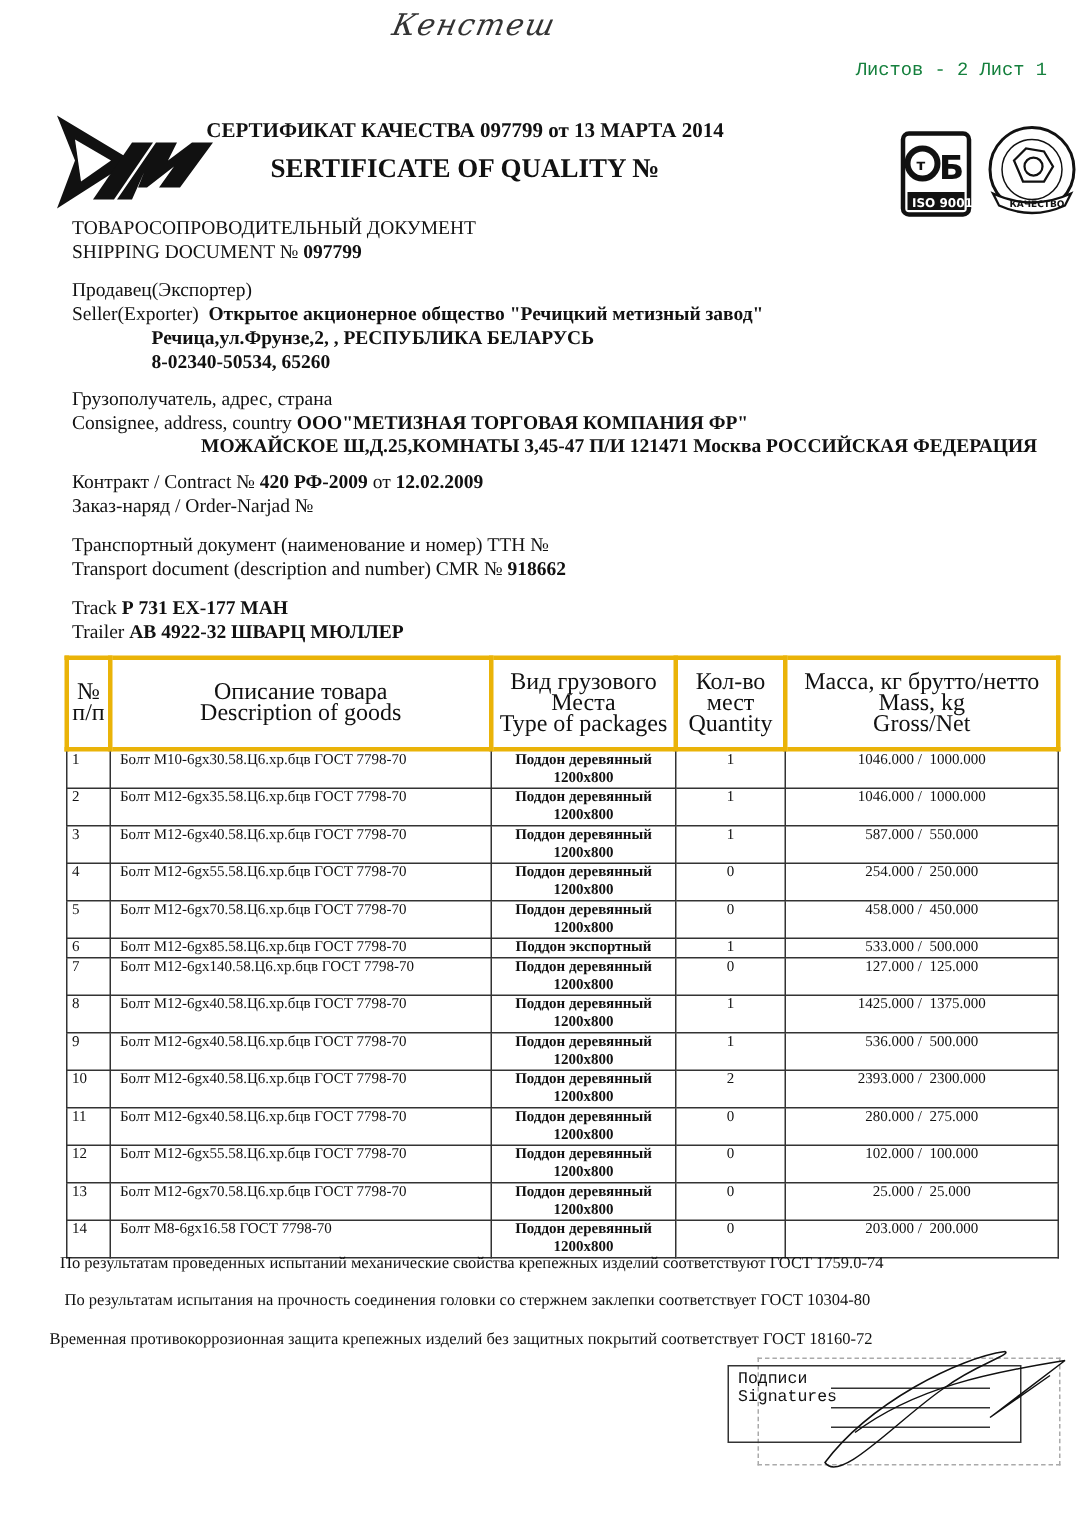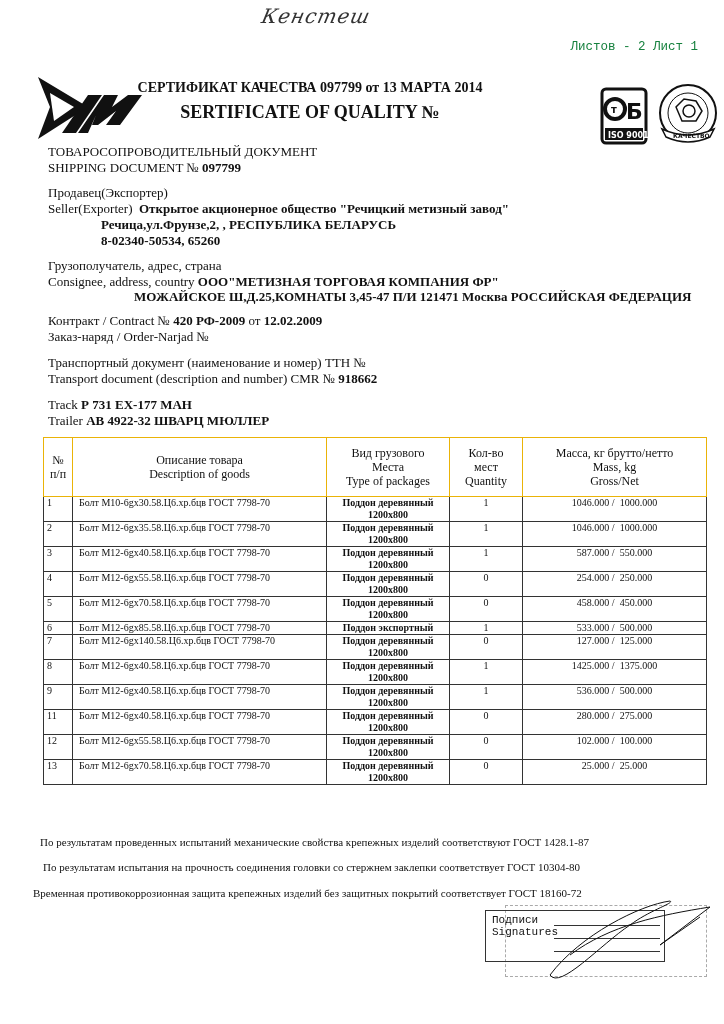--- a/index.html
+++ b/index.html
@@ -10,32 +10,32 @@
                  font-size: 20px; letter-spacing: 1px; color: #333; transform: skewX(-12deg); }
   .sheet-info { right: 26px; top: 40px; font-family: "Liberation Mono", monospace; font-size: 12.5px; color: #15803d; }
   .logo { left: 36px; top: 75px; width: 110px; height: 66px; }
   .title-ru { left: 0; width: 580px; top: 80px; text-align: center; font-weight: bold; font-size: 14px; padding-left: 40px; box-sizing: border-box; }
   .title-en { left: 0; width: 580px; top: 102px; text-align: center; font-weight: bold; font-size: 18px; padding-left: 40px; box-sizing: border-box; }
   .badges { left: 600px; top: 83px; width: 120px; height: 70px; }
   .txt { font-size: 13px; line-height: 16px; white-space: nowrap; }
   .b { font-weight: bold; }
   table.goods { position: absolute; left: 43px; top: 437px; width: 664px; border-collapse: collapse;
                 font-size: 10px; }
-  table.goods th { font-weight: normal; font-size: 12px; line-height: 14px; border: 1px solid #eab308;
+  table.goods th { font-weight: normal; font-size: 16px; line-height: 14px; border: 3px solid #eab308;
                    padding: 4px 2px; height: 50px; vertical-align: middle; }
   table.goods td { border: 1px solid #333; padding: 0 3px; vertical-align: top; line-height: 12px; }
   table.goods td.num { width: 22px; }
   table.goods td.desc { width: 244px; padding-left: 6px; }
   table.goods td.pkg { width: 116px; text-align: center; font-weight: bold; font-size: 10px; }
   table.goods td.qty { width: 66px; text-align: center; }
   table.goods td.mass { text-align: center; white-space: pre; }
   tr.r2 td { height: 23px; }
   tr.r1 td { height: 11px; }
   .notes { left: 40px; font-size: 11px; white-space: nowrap; }
-  .sig-box { left: 485px; top: 910px; width: 180px; height: 52px; border: 1px solid #333;
+  .sig-box { left: 485px; top: 910px; width: 196px; height: 52px; border: 1px solid #333;
              font-family: "Liberation Mono", monospace; font-size: 11px; padding: 3px 6px; box-sizing: border-box; }
   .sig-line { position: absolute; left: 68px; height: 0; border-top: 1px solid #333; width: 106px; }
   .stamp { left: 505px; top: 905px; width: 200px; height: 70px; border: 1px dashed #aaa; }
   .sig-scribble { left: 540px; top: 895px; width: 180px; height: 90px; }
 </style>
 </head>
 <body>
 
 <div class="abs handwriting">Кенстеш</div>
 <div class="abs sheet-info">Листов - 2 Лист 1</div>
@@ -206,20 +206,30 @@
         <td class="num">9</td>
         <td class="desc">Болт М12-6gx40.58.Ц6.хр.бцв ГОСТ 7798-70</td>
         <td class="pkg">
           <div>Поддон деревянный</div>
           <div>1200x800</div>
         </td>
         <td class="qty">1</td>
         <td class="mass"><span>536.000</span><span> /  </span><span>500.000</span></td>
       </tr>
       <tr class="r2">
+        <td class="num">10</td>
+        <td class="desc">Болт М12-6gx40.58.Ц6.хр.бцв ГОСТ 7798-70</td>
+        <td class="pkg">
+          <div>Поддон деревянный</div>
+          <div>1200x800</div>
+        </td>
+        <td class="qty">2</td>
+        <td class="mass"><span>2393.000</span><span> /  </span><span>2300.000</span></td>
+      </tr>
+      <tr class="r2">
         <td class="num">11</td>
         <td class="desc">Болт М12-6gx40.58.Ц6.хр.бцв ГОСТ 7798-70</td>
         <td class="pkg">
           <div>Поддон деревянный</div>
           <div>1200x800</div>
         </td>
         <td class="qty">0</td>
         <td class="mass"><span>280.000</span><span> /  </span><span>275.000</span></td>
       </tr>
       <tr class="r2">
@@ -235,24 +245,34 @@
       <tr class="r2">
         <td class="num">13</td>
         <td class="desc">Болт М12-6gx70.58.Ц6.хр.бцв ГОСТ 7798-70</td>
         <td class="pkg">
           <div>Поддон деревянный</div>
           <div>1200x800</div>
         </td>
         <td class="qty">0</td>
         <td class="mass"><span>25.000</span><span> /  </span><span>25.000</span></td>
       </tr>
+      <tr class="r2">
+        <td class="num">14</td>
+        <td class="desc">Болт М8-6gx16.58 ГОСТ 7798-70</td>
+        <td class="pkg">
+          <div>Поддон деревянный</div>
+          <div>1200x800</div>
+        </td>
+        <td class="qty">0</td>
+        <td class="mass"><span>203.000</span><span> /  </span><span>200.000</span></td>
+      </tr>
     </tbody>
 </table>
 
-<div class="abs notes" style="top:836px;">По результатам проведенных испытаний механические свойства крепежных изделий соответствуют ГОСТ 1428.1-87</div>
+<div class="abs notes" style="top:836px;">По результатам проведенных испытаний механические свойства крепежных изделий соответствуют ГОСТ 1759.0-74</div>
 <div class="abs notes" style="top:861px; left:43px;">По результатам испытания на прочность соединения головки со стержнем заклепки соответствует ГОСТ 10304-80</div>
 <div class="abs notes" style="top:887px; left:33px;">Временная противокоррозионная защита крепежных изделий без защитных покрытий соответствует ГОСТ 18160-72</div>
 
 <div class="abs stamp"></div>
 <div class="abs sig-box">
   <div>Подписи</div>
   <div>Signatures</div>
   <div class="sig-line" style="top:14px;"></div>
   <div class="sig-line" style="top:27px;"></div>
   <div class="sig-line" style="top:40px;"></div>

